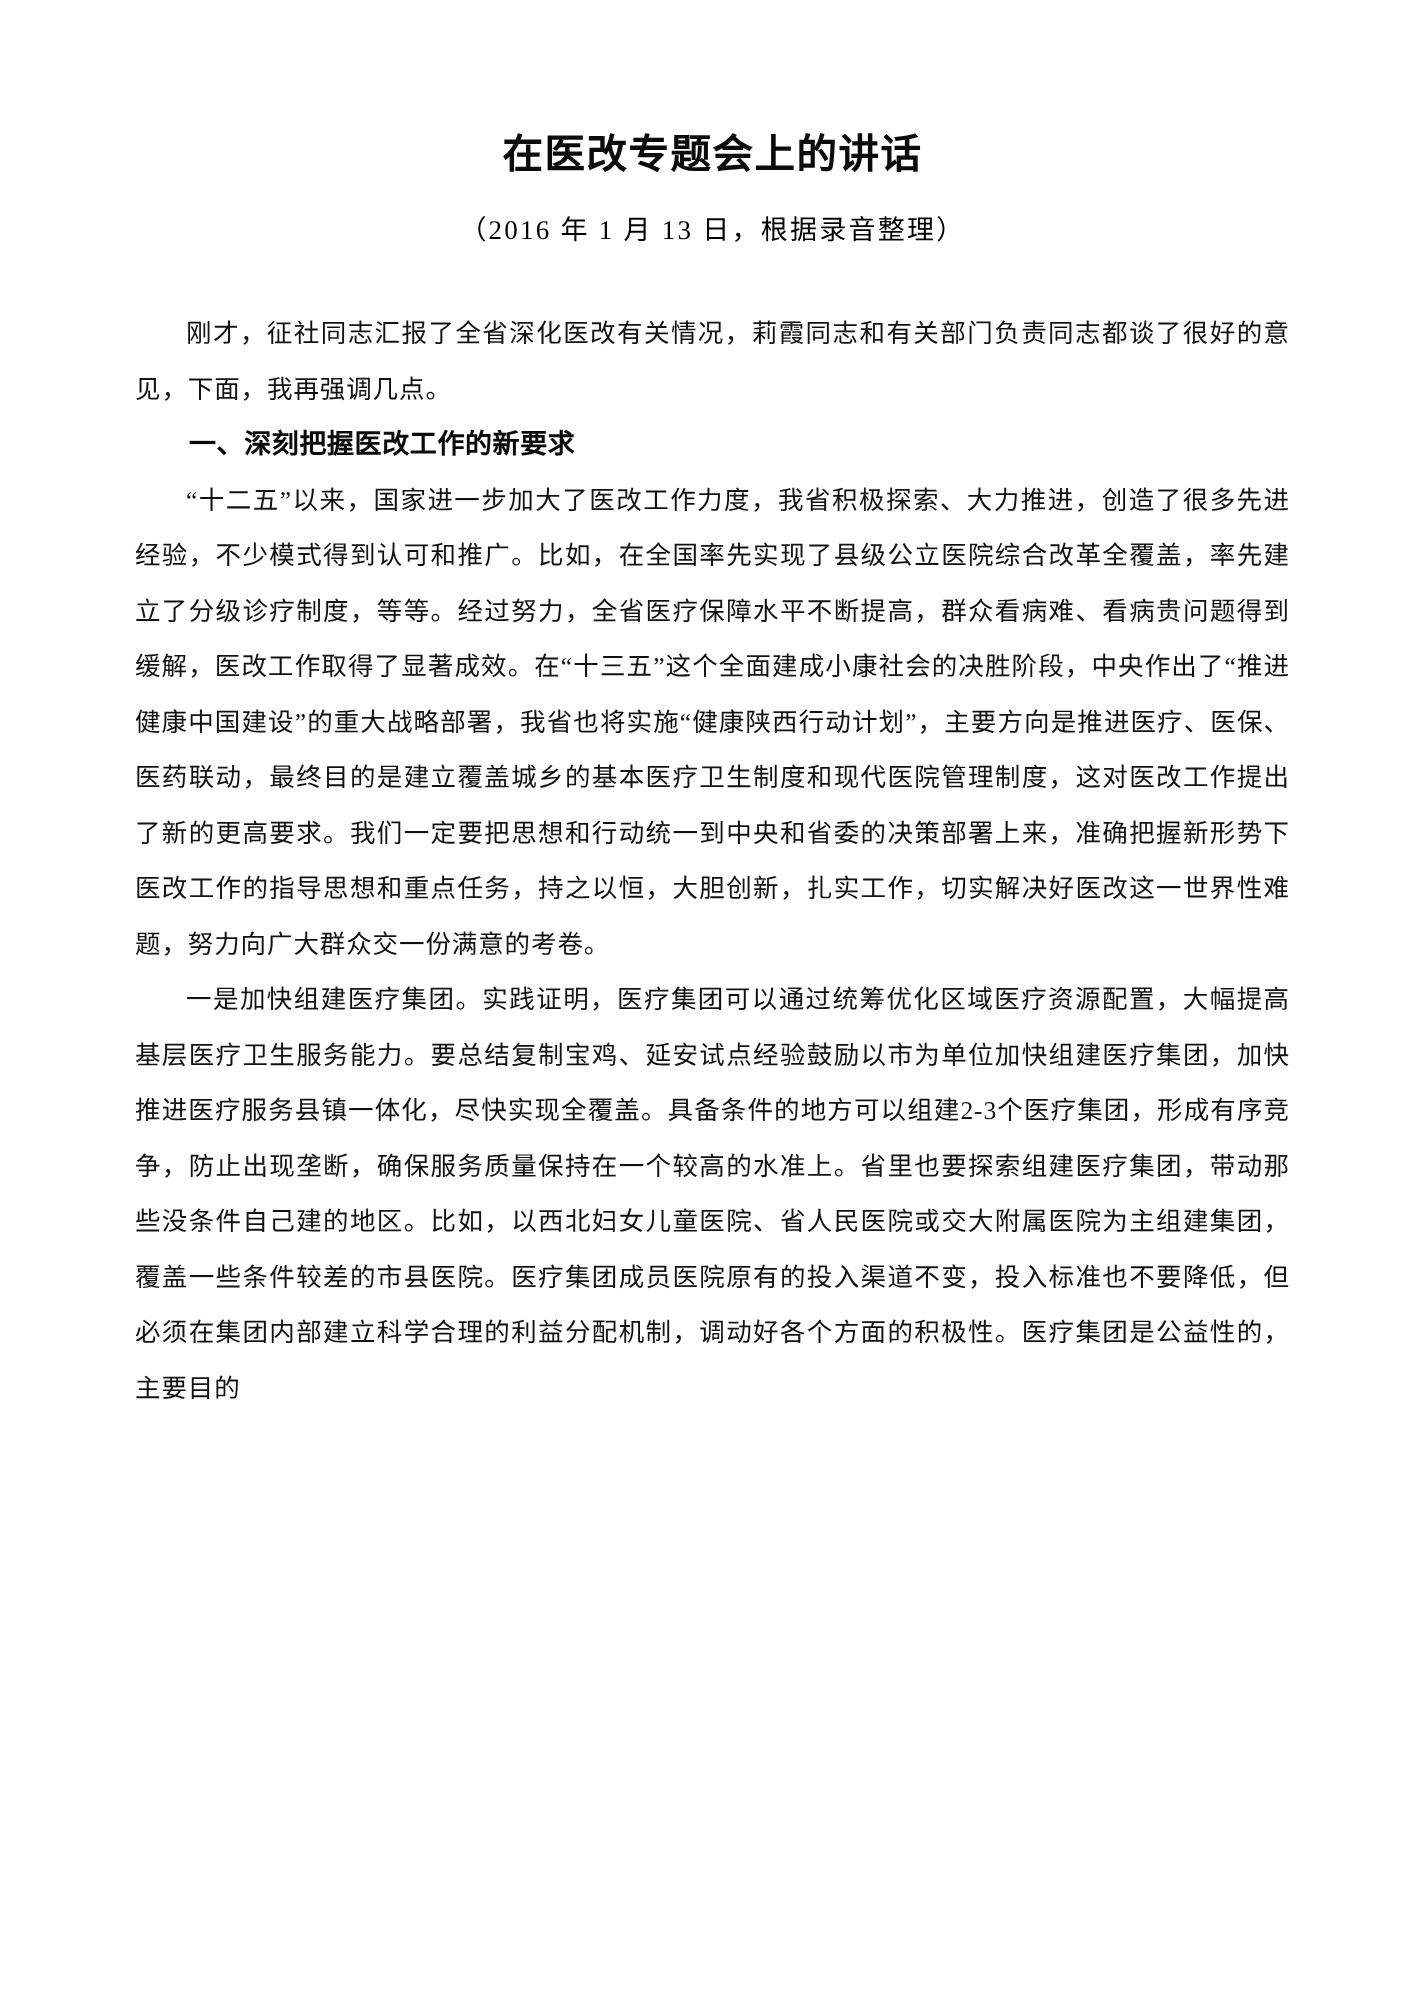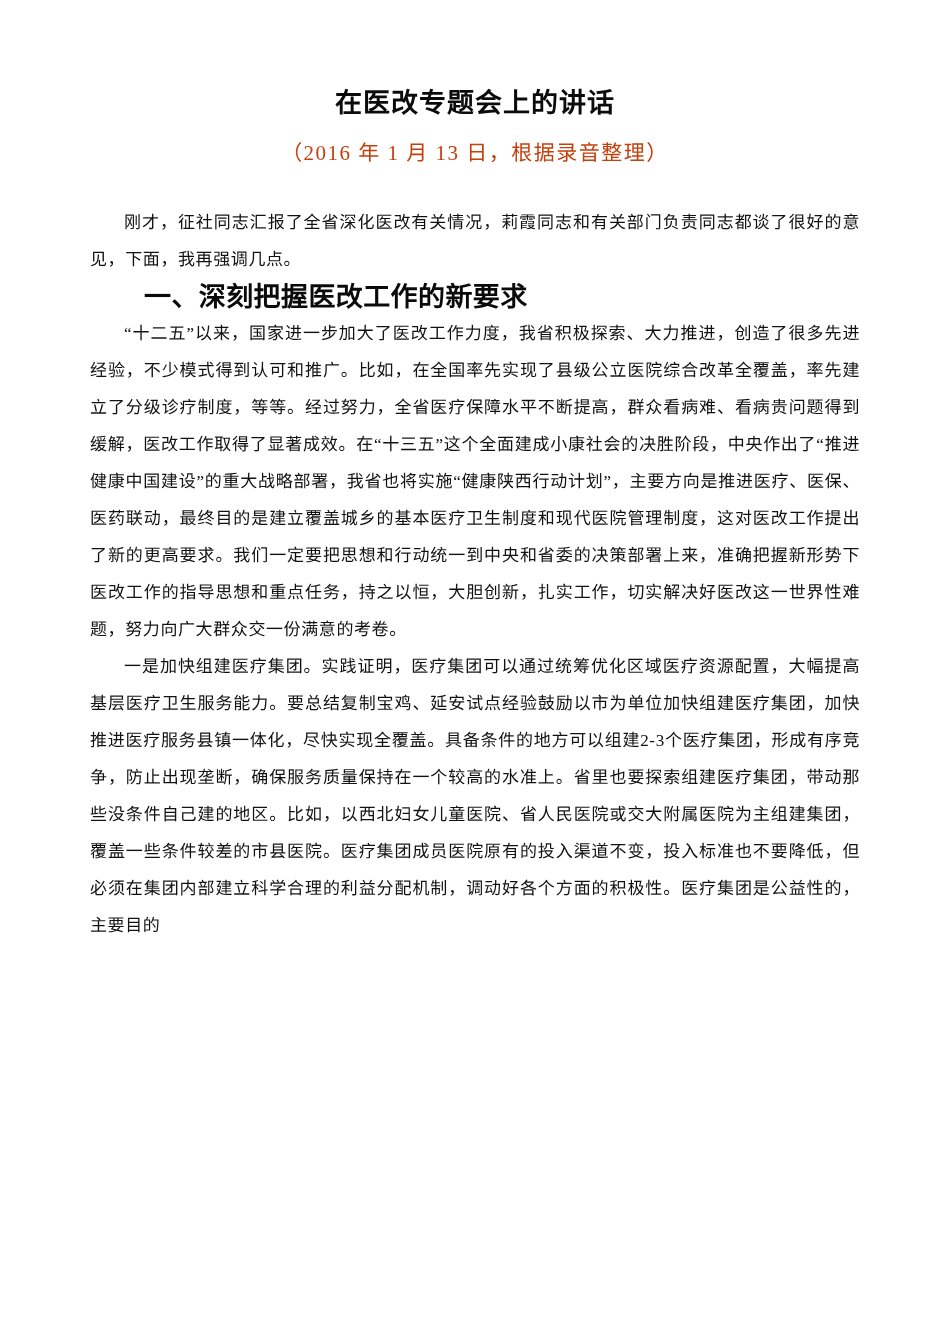--- a/index.html
+++ b/index.html
@@ -40,26 +40,26 @@
     line-height: 34px;
     letter-spacing: 1px;
     margin: 0;
     padding-top: 86px;
     color: #0b0b0b;
   }
 
   .doc-subtitle {
     text-align: center;
     font-family: "Liberation Serif", "DejaVu Serif", serif;
-    font-size: 21px;
+    font-size: 18px;
     line-height: 30px;
     letter-spacing: 1.5px;
     margin: 0;
     padding-top: 18px;
-    color: #c2410c;
+    color: #000000;
   }
 
   
   .body-block {
     padding-top: 36px;
   }
 
   p.para {
     font-family: "Liberation Serif", "DejaVu Serif", serif;
     font-size: 17px;
@@ -68,21 +68,21 @@
     text-justify: inter-character;
     text-indent: 2em;
     margin: 0;
     letter-spacing: 0.6px;
     color: #111111;
     word-break: break-all;
   }
 
   h2.section-heading {
     font-family: "DejaVu Sans", "Liberation Sans", sans-serif;
-    font-size: 27px;
+    font-size: 18px;
     line-height: 37px;
     font-weight: bold;
     text-indent: 2em;
     margin: 0;
     letter-spacing: 0.4px;
     color: #0a0a0a;
   }
 </style>
 </head>
 <body>

